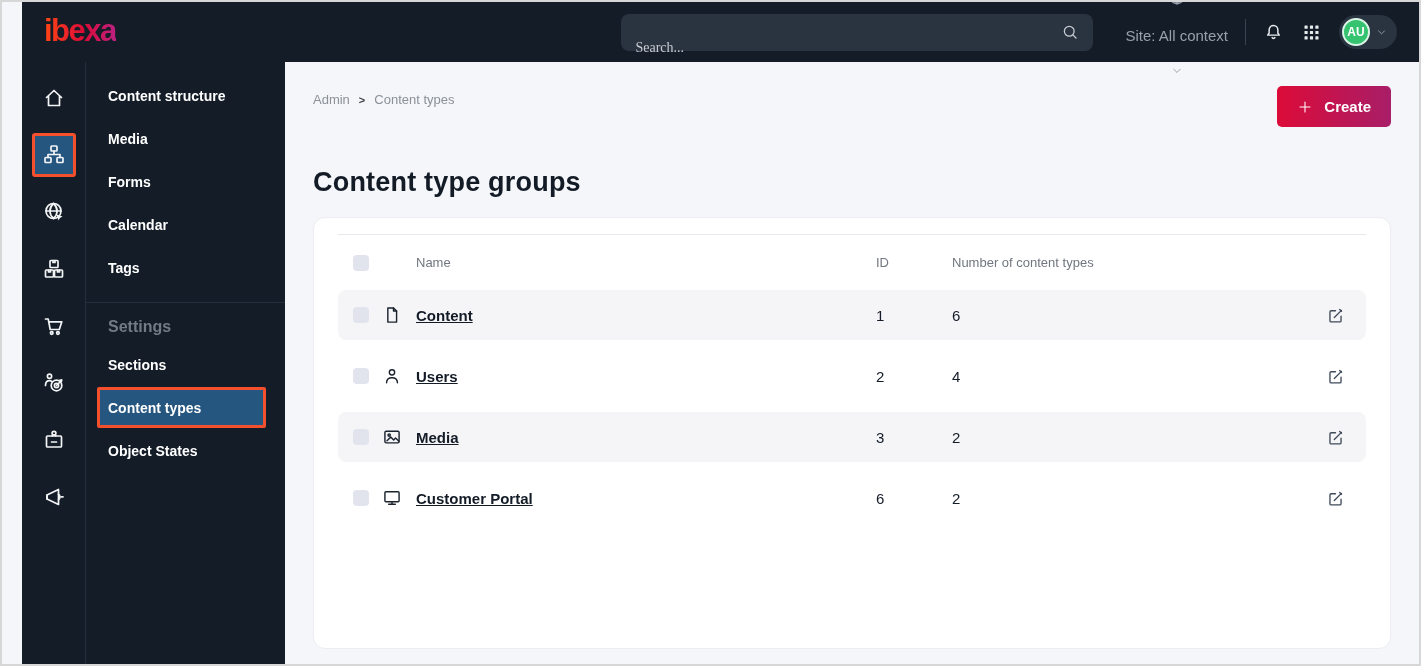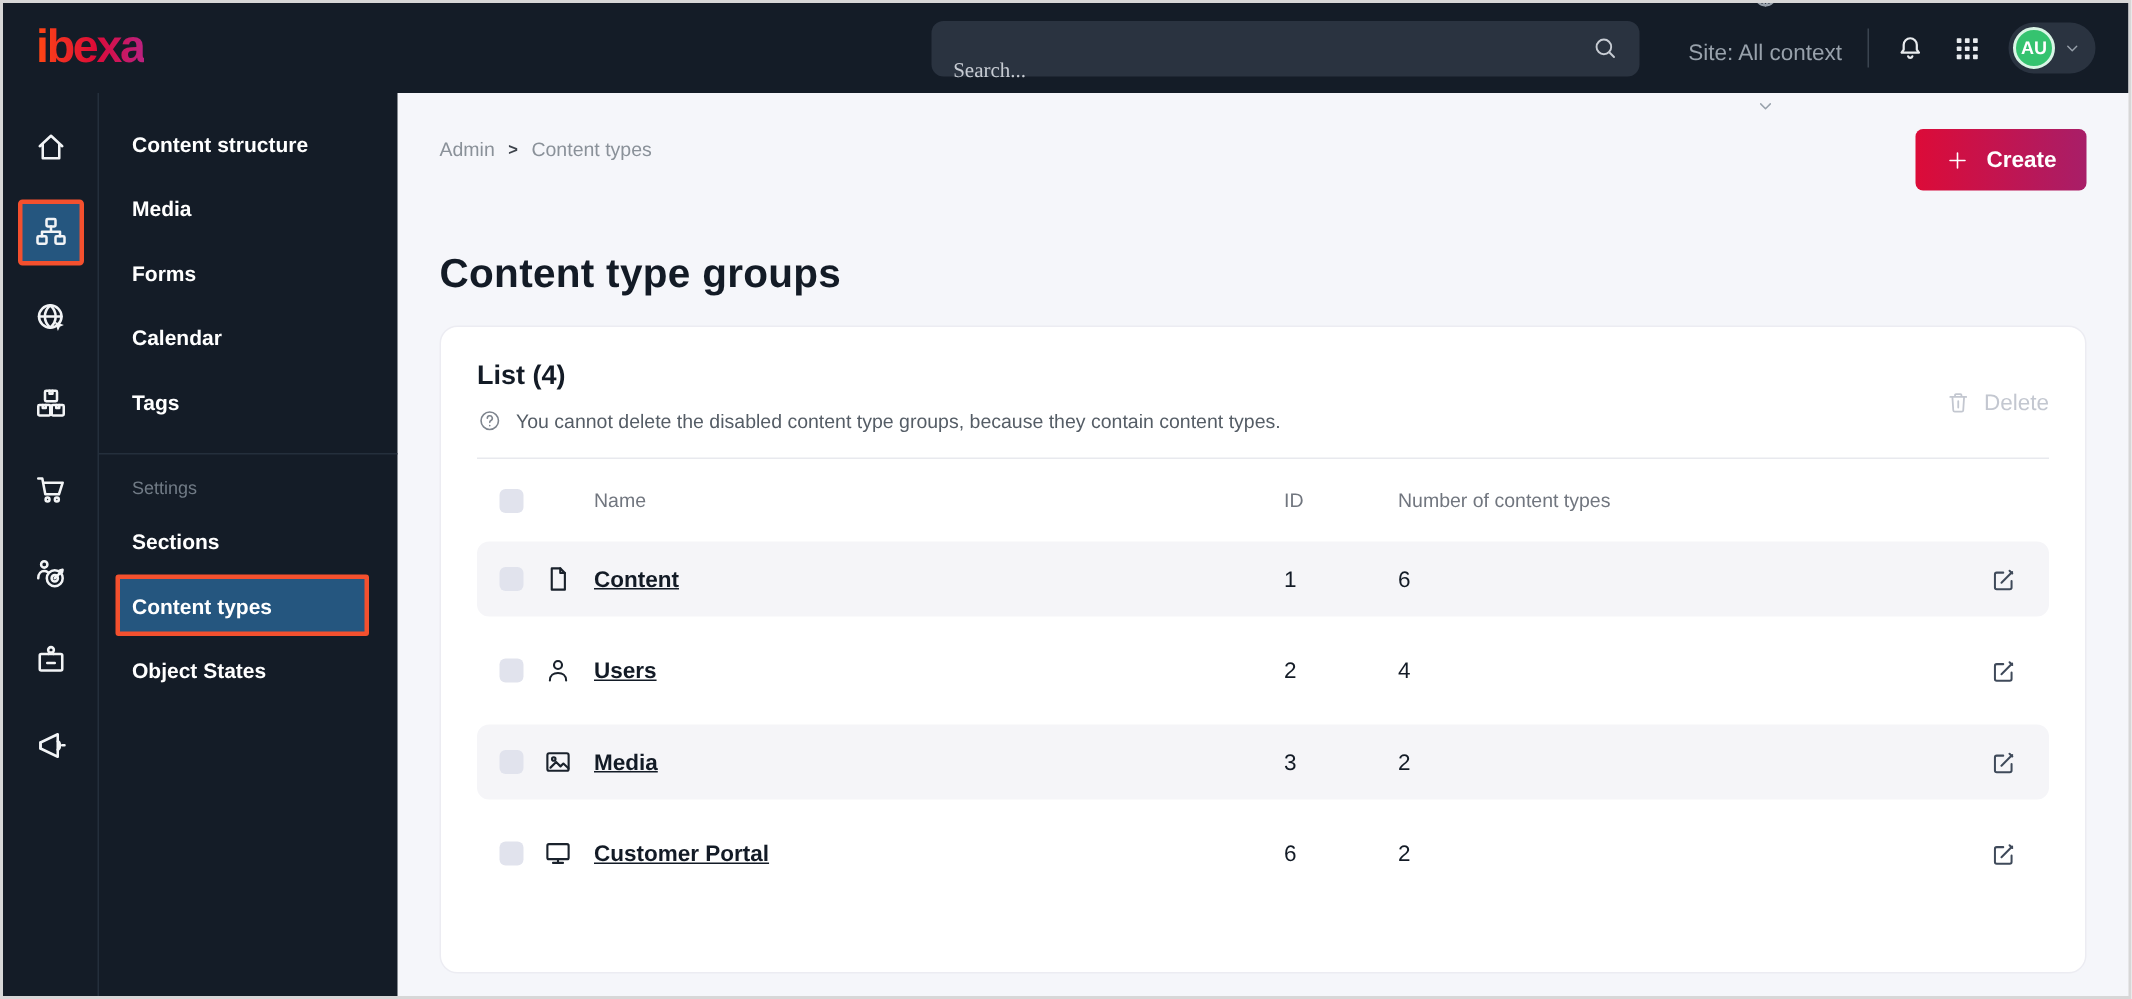--- a/index.html
+++ b/index.html
@@ -1,20 +1,20 @@
 <!DOCTYPE html>
 <html><head>
 <meta charset="utf-8">
 <style>
   * { margin:0; padding:0; box-sizing:border-box; }
   html,body { background:#e9e9e9; }
   body { font-family:"Liberation Sans","DejaVu Sans",sans-serif; }
 
   .screen{ position:relative; width:1421px; height:666px; border:2px solid #d7d7d7;
-           background:#f5f6fa; display:flex; flex-direction:column; overflow:hidden; }
+           background:#f5f6fa; display:flex; flex-direction:column; overflow:hidden;padding-left:20px; }
 
   
   .topbar{ height:60px; min-height:60px; background:#141c27; display:flex; align-items:center;
            padding:0 22px; }
   .logo{ font-size:31px; font-weight:700; letter-spacing:-1.5px; line-height:1;
          background:linear-gradient(90deg,#ff4713,#dc0b38 55%,#bb2180);
          -webkit-background-clip:text; background-clip:text; color:transparent;
          transform:translateY(-2px); cursor:pointer; }
   .search{ margin-left:auto; width:472px; height:37px; background:#2a3340; border-radius:8px;
            display:flex; align-items:center; padding:0 14px; }
@@ -44,21 +44,21 @@
   .rail-item{ width:44px; height:44px; display:flex; align-items:center; justify-content:center;
               background:none; border:none; color:#f2f4f6; cursor:pointer; border-radius:3px; }
   .rail-item .dyn-ic{ width:24px; height:24px; }
   .rail-item.active{ background:#25567f; border:3px solid #f4502e; }
 
   .sidebar{ width:199px; background:#141c27; padding-top:12px; display:flex; flex-direction:column; }
   .side-item{ height:43px; display:flex; align-items:center; margin:0 19px 0 11px; padding-left:11px;
               color:#fff; font-size:14px; font-weight:600; cursor:pointer; border-radius:2px; }
   .side-item.active{ background:#25567f; border:3px solid #f4502e; height:41px; padding-left:8px; margin:1px 19px 1px 11px; }
   .side-divider{ height:1px; background:#242f3c; margin-top:13px; }
-  .side-section-label{ color:#717b86; font-size:12px; font-weight:400; padding:15px 0 7px 22px; }
+  .side-section-label{ color:#717b86; font-size:16px; font-weight:700; padding:15px 0 7px 22px; }
 
   
   .main{ flex:1; padding:24px 28px 0 28px; overflow:hidden; }
   .main-head{ display:flex; justify-content:space-between; align-items:flex-start; }
   .breadcrumb{ padding-top:6px; font-size:13px; color:#8a9199; display:flex; gap:9px; align-items:center; }
   .bc-item{ cursor:pointer; }
   .bc-sep{ color:#3d434b; font-weight:700; font-size:11px; }
   .create-btn{ height:41px; padding:0 20px; border:none; border-radius:5px;
                background:linear-gradient(90deg,#dc0b38,#a81e68); color:#fff; font-size:15px;
                font-weight:600; display:flex; align-items:center; gap:11px; cursor:pointer; font-family:inherit; }
@@ -348,37 +348,20 @@
           <svg class="ic">
               <use href="#i-plus"></use>
             </svg>
           <span>Create</span>
         </button>
       </div>
 
       <h1 class="page-title">Content type groups</h1>
 
       <section class="card">
-        <div class="card-head">
-          <div>
-            <h2 class="list-title">List (4)</h2>
-            <div class="info-line">
-              <svg class="ic">
-                  <use href="#i-question"></use>
-                </svg>
-              <span>You cannot delete the disabled content type groups, because they contain content types.</span>
-            </div>
-          </div>
-          <button class="delete-btn">
-            <svg class="ic">
-                <use href="#i-trash"></use>
-              </svg>
-            <span>Delete</span>
-          </button>
-        </div>
 
         <div>
           <div class="t-head">
             <div class="cb-cell">
                 <div class="checkbox"></div>
               </div>
             <div></div>
             <div>Name</div>
             <div>ID</div>
             <div>Number of content types</div>

